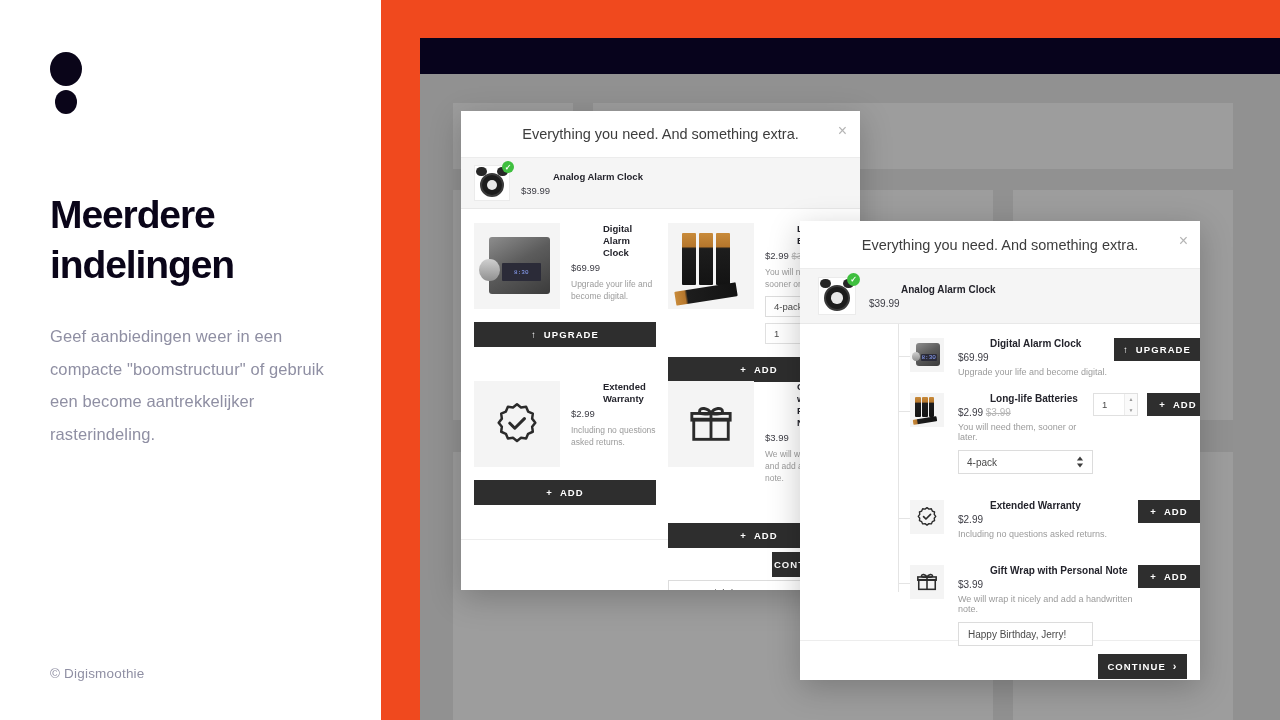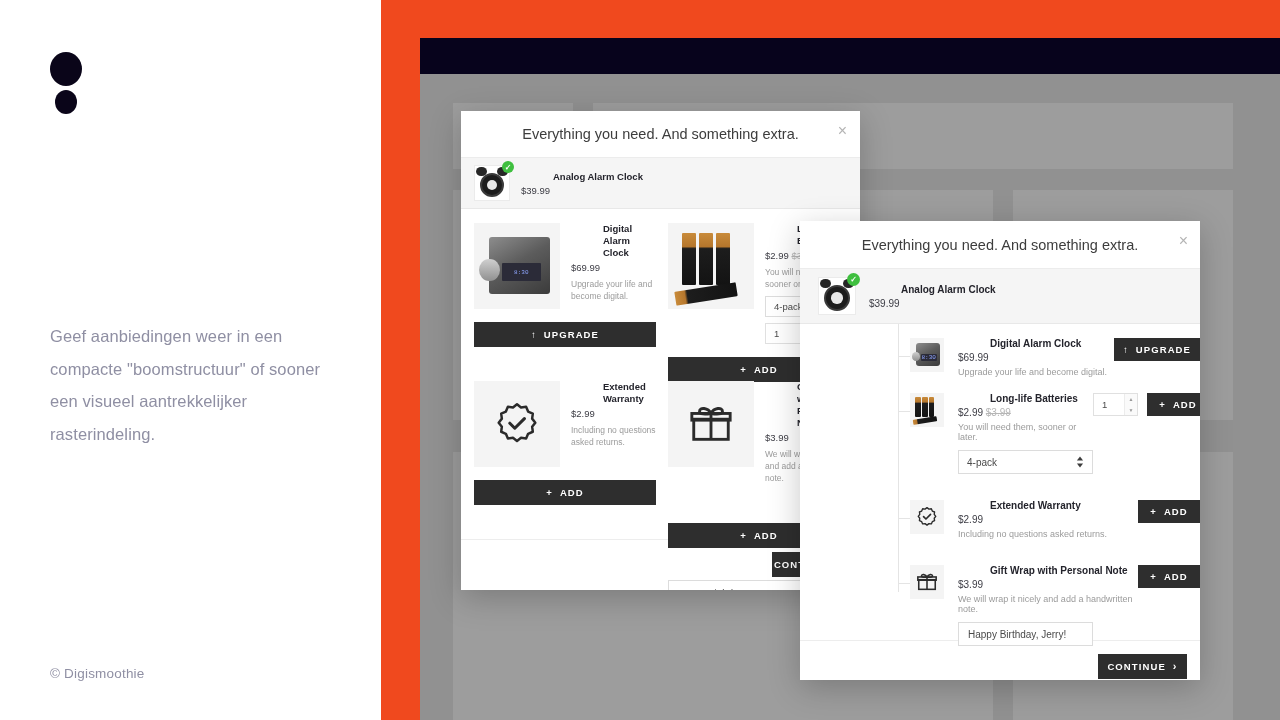--- a/index.html
+++ b/index.html
@@ -569,17 +569,18 @@
         <span style="margin-left:7px;font-size:11px;">›</span>
       </div>
     </div>
   </div>
 
   <div class="left-panel">
     <div class="logo">
       <div class="dot-big"></div>
       <div class="dot-small"></div>
     </div>
-    <div class="subtext">Geef aanbiedingen weer in een compacte "boomstructuur" of sooner een visueel aantrekkelijker rasterindeling.</div>
+    <div class="headline">Meerdere indelingen</div>
+    <div class="subtext">Geef aanbiedingen weer in een compacte "boomstructuur" of gebruik een become aantrekkelijker rasterindeling.</div>
     <div class="copyright">© Digismoothie</div>
   </div>
 
 </div>
 
 </body></html>

